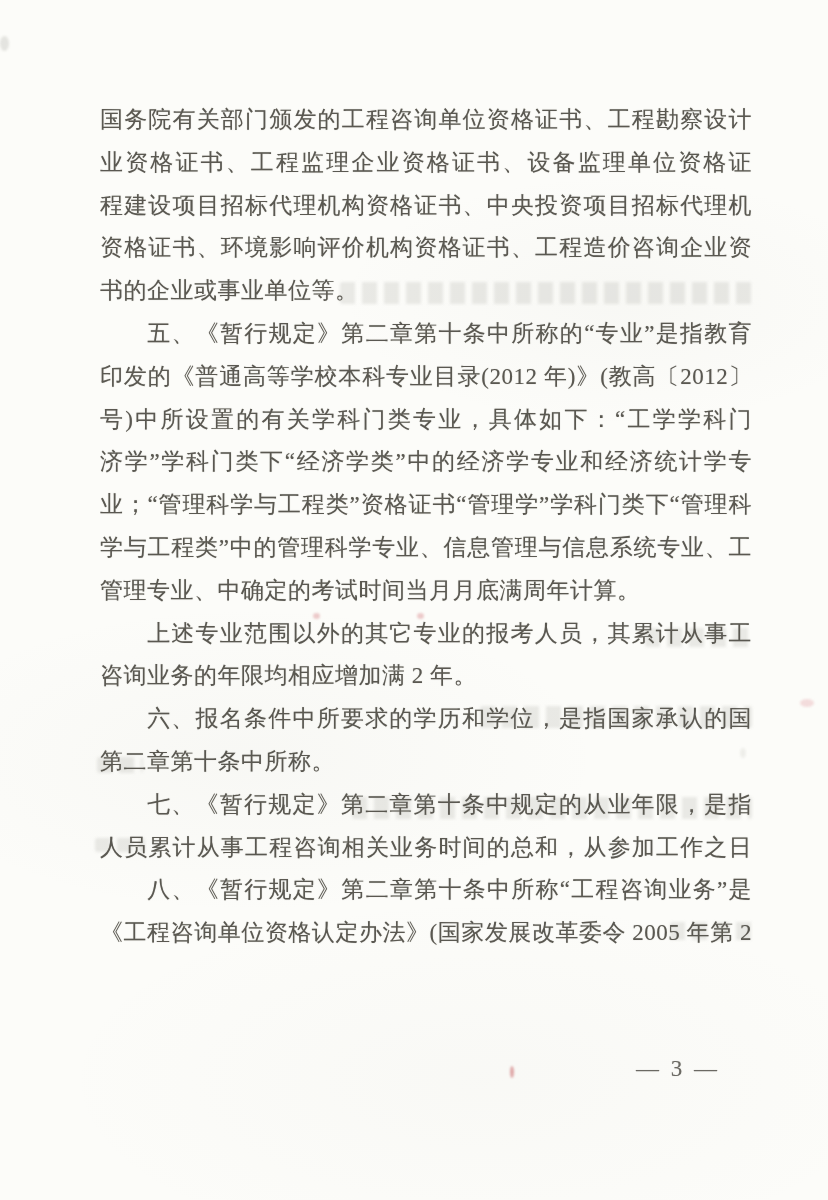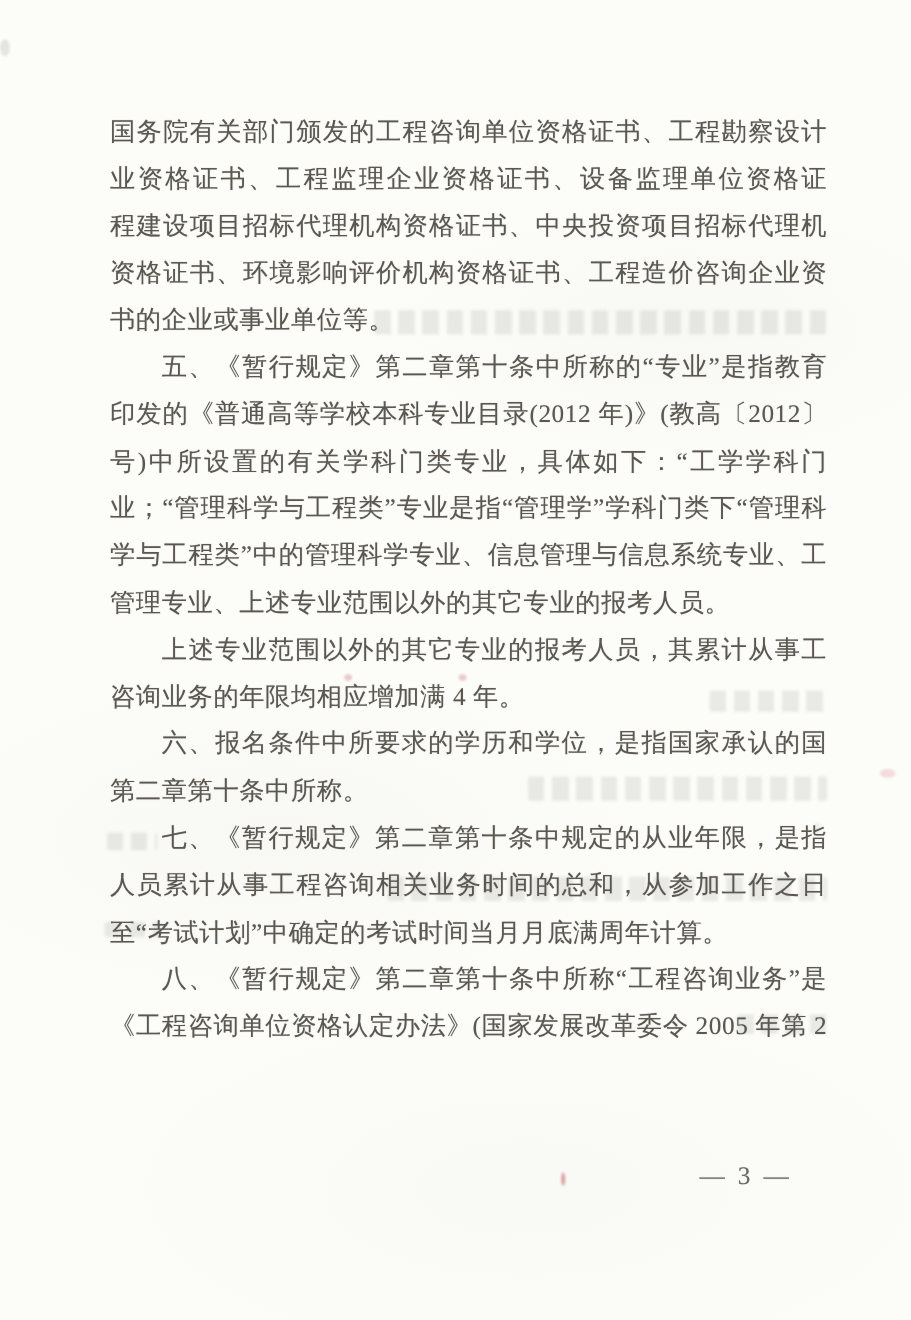--- a/index.html
+++ b/index.html
@@ -106,27 +106,27 @@
 
 <div id="doc-body">
     <div class="line">国务院有关部门颁发的工程咨询单位资格证书、工程勘察设计企</div>
     <div class="line">业资格证书、工程监理企业资格证书、设备监理单位资格证书、工</div>
     <div class="line">程建设项目招标代理机构资格证书、中央投资项目招标代理机构</div>
     <div class="line">资格证书、环境影响评价机构资格证书、工程造价咨询企业资质证</div>
     <div class="line last">书的企业或事业单位等。</div>
     <div class="line indent">五、《暂行规定》第二章第十条中所称的“专业”是指教育部</div>
     <div class="line">印发的《普通高等学校本科专业目录(2012 年)》(教高〔2012〕9</div>
     <div class="line">号)中所设置的有关学科门类专业，具体如下：“工学学科门类”专</div>
-    <div class="line">业；“管理科学与工程类”专业是指“管理学”学科门类下“管理科</div>
+    <div class="line">济学”学科门类下“经济学类”中的经济学专业和经济统计学专</div>
+    <div class="line">业；“管理科学与工程类”资格证书“管理学”学科门类下“管理科</div>
     <div class="line">学与工程类”中的管理科学专业、信息管理与信息系统专业、工程</div>
-    <div class="line last">管理专业、上述专业范围以外的其它专业的报考人员。</div>
+    <div class="line last">管理专业、中确定的考试时间当月月底满周年计算。</div>
     <div class="line indent">上述专业范围以外的其它专业的报考人员，其累计从事工程</div>
-    <div class="line last">咨询业务的年限均相应增加满 4 年。</div>
+    <div class="line last">咨询业务的年限均相应增加满 2 年。</div>
     <div class="line indent">六、报名条件中所要求的学历和学位，是指国家承认的国民</div>
     <div class="line last">第二章第十条中所称。</div>
     <div class="line indent">七、《暂行规定》第二章第十条中规定的从业年限，是指报考</div>
     <div class="line">人员累计从事工程咨询相关业务时间的总和，从参加工作之日起</div>
-    <div class="line last">至“考试计划”中确定的考试时间当月月底满周年计算。</div>
     <div class="line indent">八、《暂行规定》第二章第十条中所称“工程咨询业务”是指</div>
     <div class="line">《工程咨询单位资格认定办法》(国家发展改革委令 2005 年第 29</div>
   </div>
 
 <div id="page-number">— 3 —</div>
 
 </body></html>

